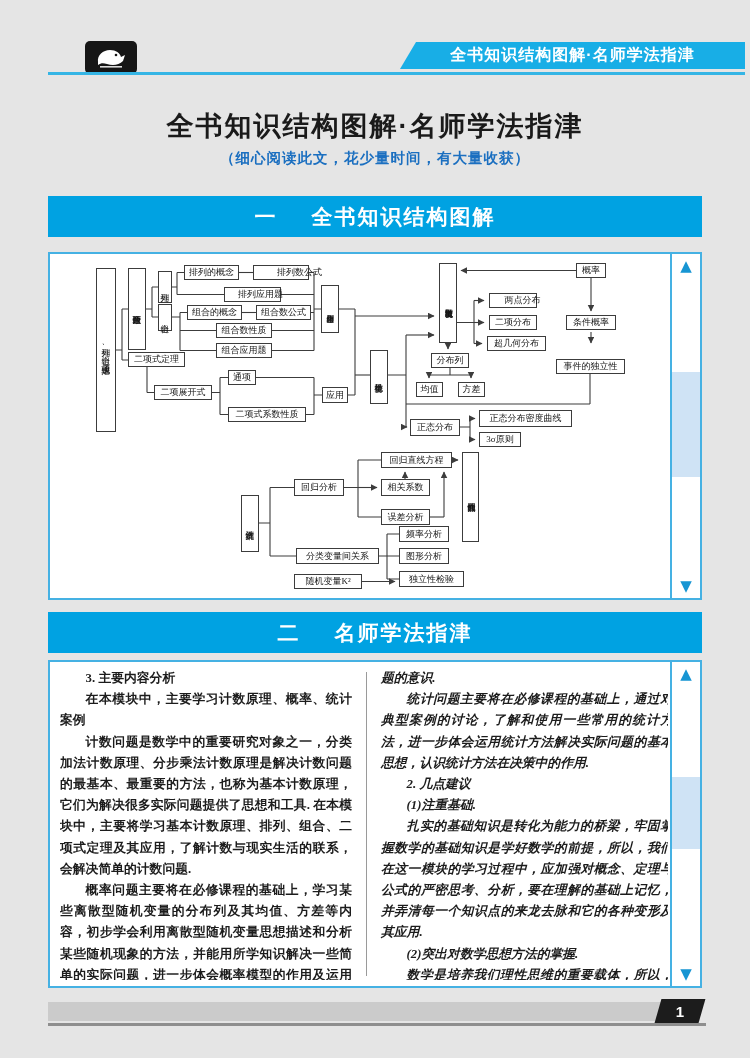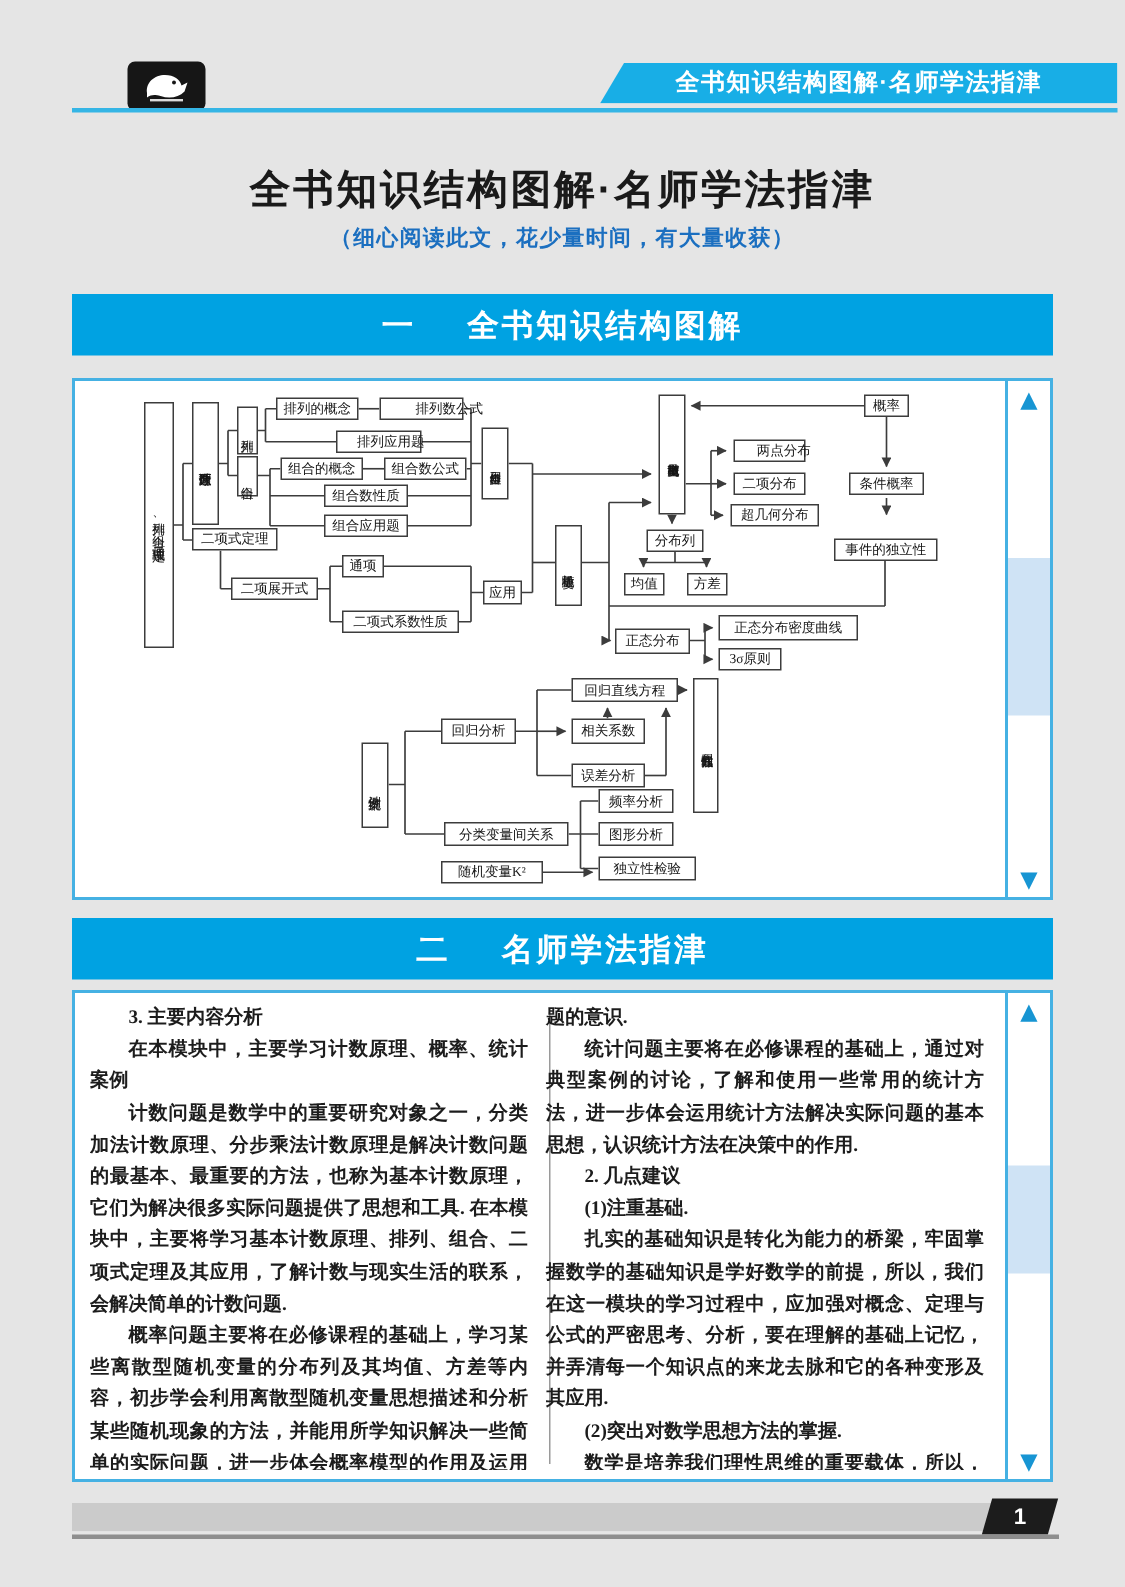--- a/index.html
+++ b/index.html
@@ -37,21 +37,21 @@
   
   .fc{position:absolute;left:0;top:0;width:624px;height:344px;}
   .node{position:absolute;border:1.2px solid #3c3c3c;background:#fff;box-sizing:border-box;
         display:flex;align-items:center;justify-content:center;text-align:center;
         font-size:9px;line-height:1;color:#151515;white-space:nowrap;z-index:2;}
   .vnode{writing-mode:vertical-rl;text-orientation:upright;white-space:normal;letter-spacing:0;font-size:8.5px;}
   .fc svg{position:absolute;left:0;top:0;z-index:1;}
   
   .cols{position:absolute;left:10px;top:6px;width:608px;height:312px;overflow:hidden;}
   .col{position:absolute;top:0;width:292px;font-size:12.8px;line-height:21.2px;text-align:justify;color:#1c1c1c;font-weight:600;}
-  .col-l{left:0px;} .col-r{left:304px;}
+  .col-l{left:0px;} .col-r{left:321px;font-style:italic;}
   .divider{position:absolute;left:306px;top:4px;width:1px;height:304px;background:#9a9a9a;}
   .para{text-indent:2em;} .noindent{text-indent:0;}
   
   .foot-bar{position:absolute;left:48px;top:1002px;width:618px;height:19px;background:#cbcbcb;
             clip-path:polygon(0 0,100% 0,calc(100% - 7px) 100%,0 100%);}
   .foot-page{position:absolute;left:658px;top:999px;width:44px;height:24px;background:#1c1c1c;
              transform:skewX(-16deg);display:flex;align-items:center;justify-content:center;
              color:#fff;font-family:"Liberation Sans","DejaVu Sans",sans-serif;font-weight:bold;font-size:15px;}
   .foot-rule{position:absolute;left:48px;top:1023px;width:658px;height:3px;background:#8e8e8e;}
 </style>

